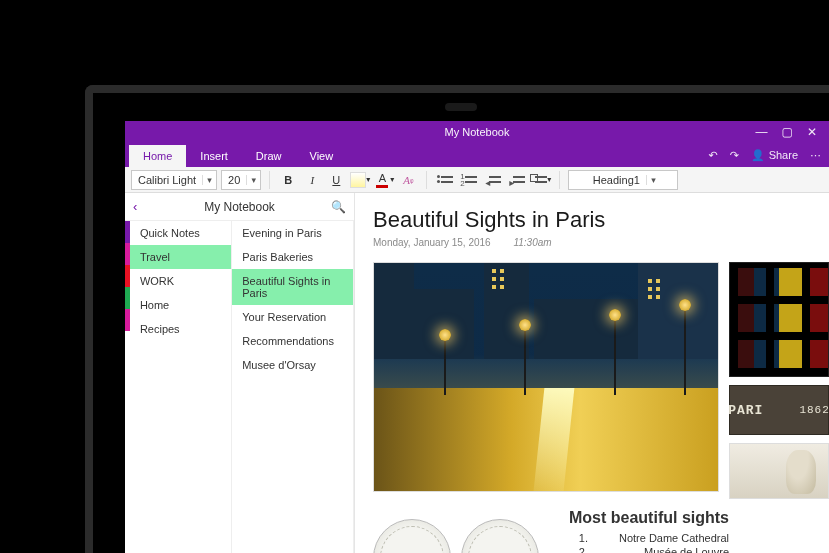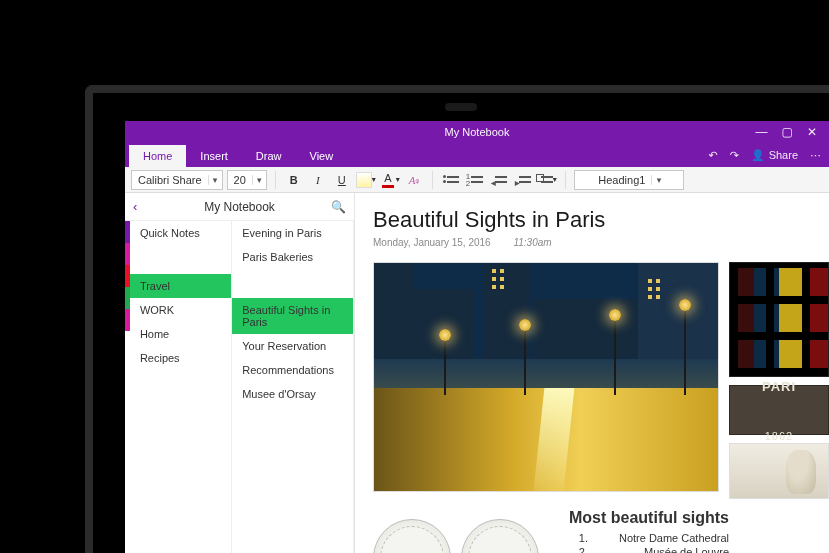--- a/index.html
+++ b/index.html
@@ -155,22 +155,21 @@
   }
   .navhead.full { width: 100%; }
   .navback { position:absolute; left:8px; color:#7719aa; font-size:13px; cursor:pointer; }
   .navsearch { position:absolute; right:8px; color:#7719aa; font-size:12px; cursor:pointer; }
   .nav1 .item, .nav2 .item {
     padding: 6px 10px;
     font-size: 11px;
     cursor: pointer;
   }
   .nav1 .item.sel, .nav2 .item.sel {
-    background: #22c55e;
-    margin-top: 29px;
+    background: #86efac;
   }
 
   .nav2 {
     width: 125px;
     background: #fff;
     border-right: 1px solid #eee;
     padding-top: 0;
   }
 
   .navwrap {
@@ -227,22 +226,22 @@
       repeating-linear-gradient(0deg, #000 0 8px, transparent 8px 36px),
       linear-gradient(90deg, #3a0d0d 0 25%, #0d2a44 25% 50%, #c4a418 50% 75%, #7a0d0d 75% 100%);
     border:1px solid #222;
     background-blend-mode: normal, normal, normal;
     position: relative;
   }
   .plaque {
     width: 100px; height: 50px;
     background: #4a4238; color:#e8e4d4;
     border:1px solid #2e2a22;
-    display:flex; flex-direction:column; align-items:center; justify-content:center;
-    font-family: Liberation Sans, sans-serif; letter-spacing:1px;gap:36px;
+    display:flex; flex-direction:row; align-items:center; justify-content:center;
+    font-family: Liberation Mono, monospace; letter-spacing:1px;gap:36px;
   }
   .plaque .pl1 { font-size:13px; font-weight:700; }
   .plaque .pl2 { font-size:11px; }
   .statue {
     width:100px; height:56px;
     background: linear-gradient(180deg,#f0ece2,#d8d2c2);
     border:1px solid #ddd; position:relative;
   }
   .statue::before { content:""; position:absolute; right:12px; top:6px; width:30px; height:44px;
     background: radial-gradient(ellipse at 40% 20%, #e4ddcb 40%, #c2b99e 100%);
@@ -291,21 +290,21 @@
           <span class="i share">
             <span>👤</span>
             <span>Share</span>
           </span>
           <span class="i">⋯</span>
         </div>
       </div>
 
       <div class="toolbar">
         <div class="combo">
-          <span class="val">Calibri Share</span>
+          <span class="val">Calibri Light</span>
           <span class="car">▾</span>
         </div>
         <div class="combo">
           <span class="val">20</span>
           <span class="car">▾</span>
         </div>
         <div class="sep"></div>
         <div class="btn bold">B</div>
         <div class="btn ital">I</div>
         <div class="btn under">U</div>

